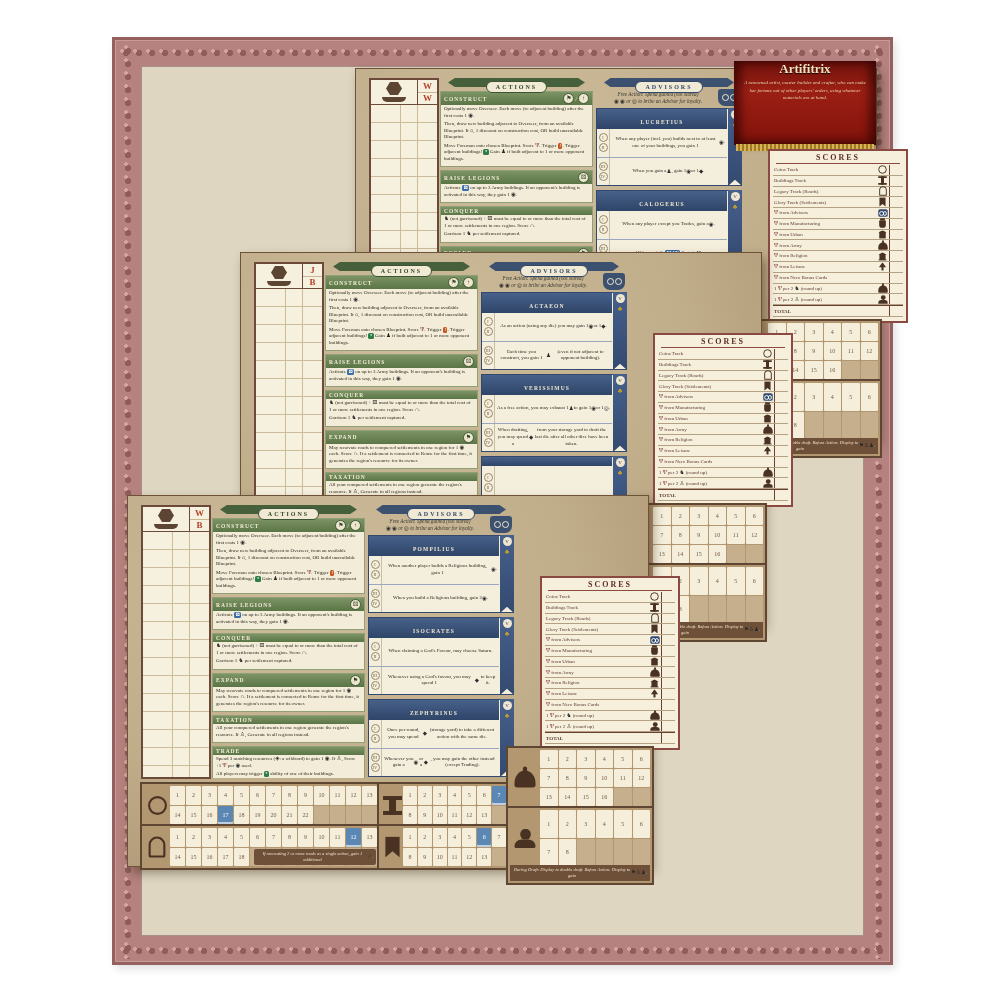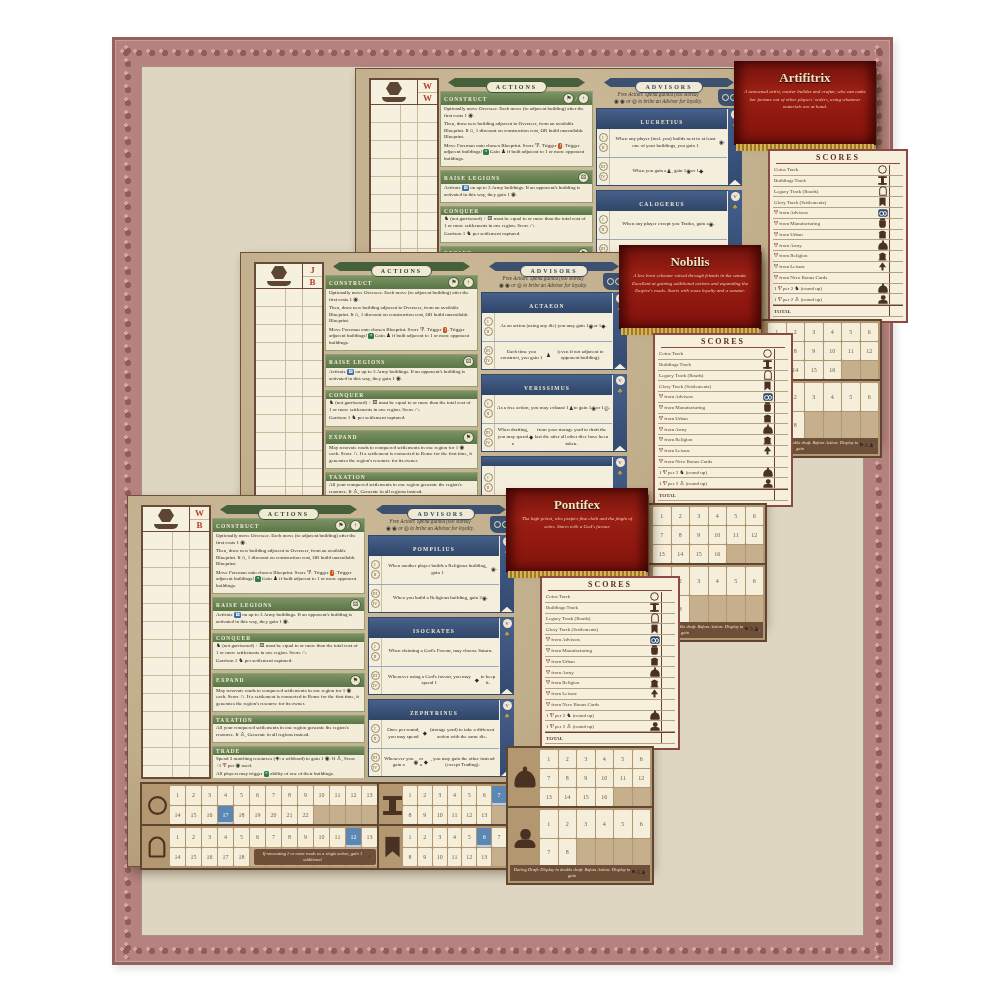--- a/index.html
+++ b/index.html
@@ -96,21 +96,21 @@
     color:#6b5b43;text-align:center;font-weight:normal;}
   .adv-txt{flex:1;font-size:5px;line-height:1.35;color:#2e2a20;display:flex;align-items:center;
     justify-content:center;text-align:center;padding:1px 2px;}
 
   
   .banner{position:absolute;left:378px;top:-8px;width:142px;height:84px;
     background:linear-gradient(180deg,#6f120c,#9c1f14 35%,#8a160e 80%,#70100a);
     box-shadow:inset 7px 0 9px rgba(40,0,0,.6),inset -7px 0 9px rgba(40,0,0,.6),2px 3px 5px rgba(0,0,0,.3);}
   .banner::after{content:"";position:absolute;left:2px;right:2px;bottom:-6px;height:7px;
     background:repeating-linear-gradient(90deg,#d8b254 0 2px,#9e7a26 2px 4px);}
-  .b-name{font-weight:bold;font-size:13px;color:#f3e3bd;text-align:center;margin-top:9px;
+  .b-name{font-weight:bold;font-size:13px;color:#f3e3bd;text-align:center;margin-top:0;
     text-shadow:0 1px 1px #000;}
   .b-desc{font-style:italic;font-size:5px;line-height:1.5;color:#e9d8ae;text-align:center;padding:2px 10px 0;}
 
   
   .scores{position:absolute;left:412px;top:80px;width:130px;height:166px;background:#f5efdc;
     border:2px solid #8a4a42;padding:2px 3px;}
   .s-title{font-weight:bold;font-size:8px;letter-spacing:2px;text-align:center;color:#5d2f28;
     border-bottom:1px solid #8a4a42;margin:0 3px 1px;padding-bottom:1px;}
   .s-rows{display:flex;flex-direction:column;height:calc(100% - 14px);}
   .s-row{flex:1;display:flex;align-items:center;border-bottom:.5px solid #b4a184;font-size:5px;color:#5d3a30;min-height:0;}
@@ -780,24 +780,20 @@
           <div class="adv-row">
             <div class="lv">
               <b>III</b>
               <b>IV</b>
             </div>
             <div class="adv-txt"></div>
           </div>
         </div>
       </div>
   </div>
-  <div class="banner">
-    <div class="b-name">Nobilis</div>
-    <div class="b-desc">A low born schemer raised through friends in the senate. Excellent at gaining additional actions and expanding the Empire's roads. Starts with some loyalty and a senator.</div>
-  </div>
   <div class="scores">
     <div class="s-title">SCORES</div>
     <div class="s-rows">
         <div class="s-row">
           <div class="s-lbl">Coins Track</div>
           <div class="s-ic">
             <span class="mi mi-coin"></span>
           </div>
           <div class="s-col"></div>
         </div>
@@ -1222,24 +1218,20 @@
           <div class="adv-row">
             <div class="lv">
               <b>III</b>
               <b>IV</b>
             </div>
             <div class="adv-txt">Whenever you gain a <span class="tok tok-coin">◉</span> or a <span class="tok tok-res">◆</span>, you may gain the other instead (except Trading).</div>
           </div>
         </div>
       </div>
   </div>
-  <div class="banner">
-    <div class="b-name">Pontifex</div>
-    <div class="b-desc">The high priest, who prefers fine cloth and the jingle of coins. Starts with a God's favour.</div>
-  </div>
   <div class="scores">
     <div class="s-title">SCORES</div>
     <div class="s-rows">
         <div class="s-row">
           <div class="s-lbl">Coins Track</div>
           <div class="s-ic">
             <span class="mi mi-coin"></span>
           </div>
           <div class="s-col"></div>
         </div>

